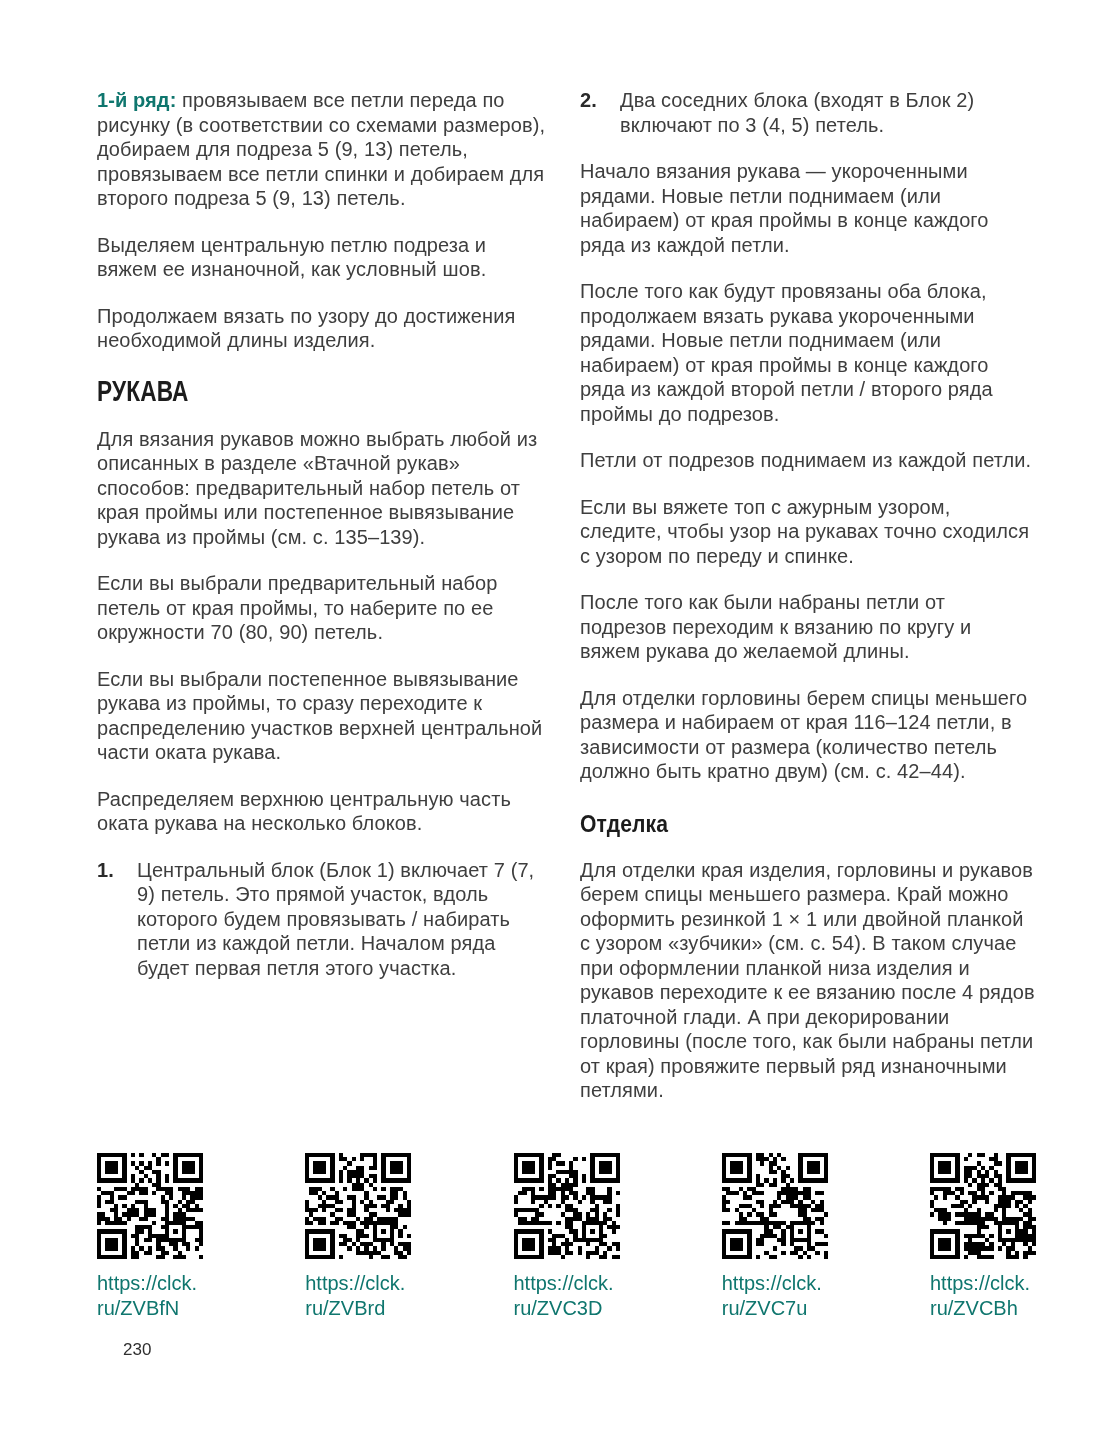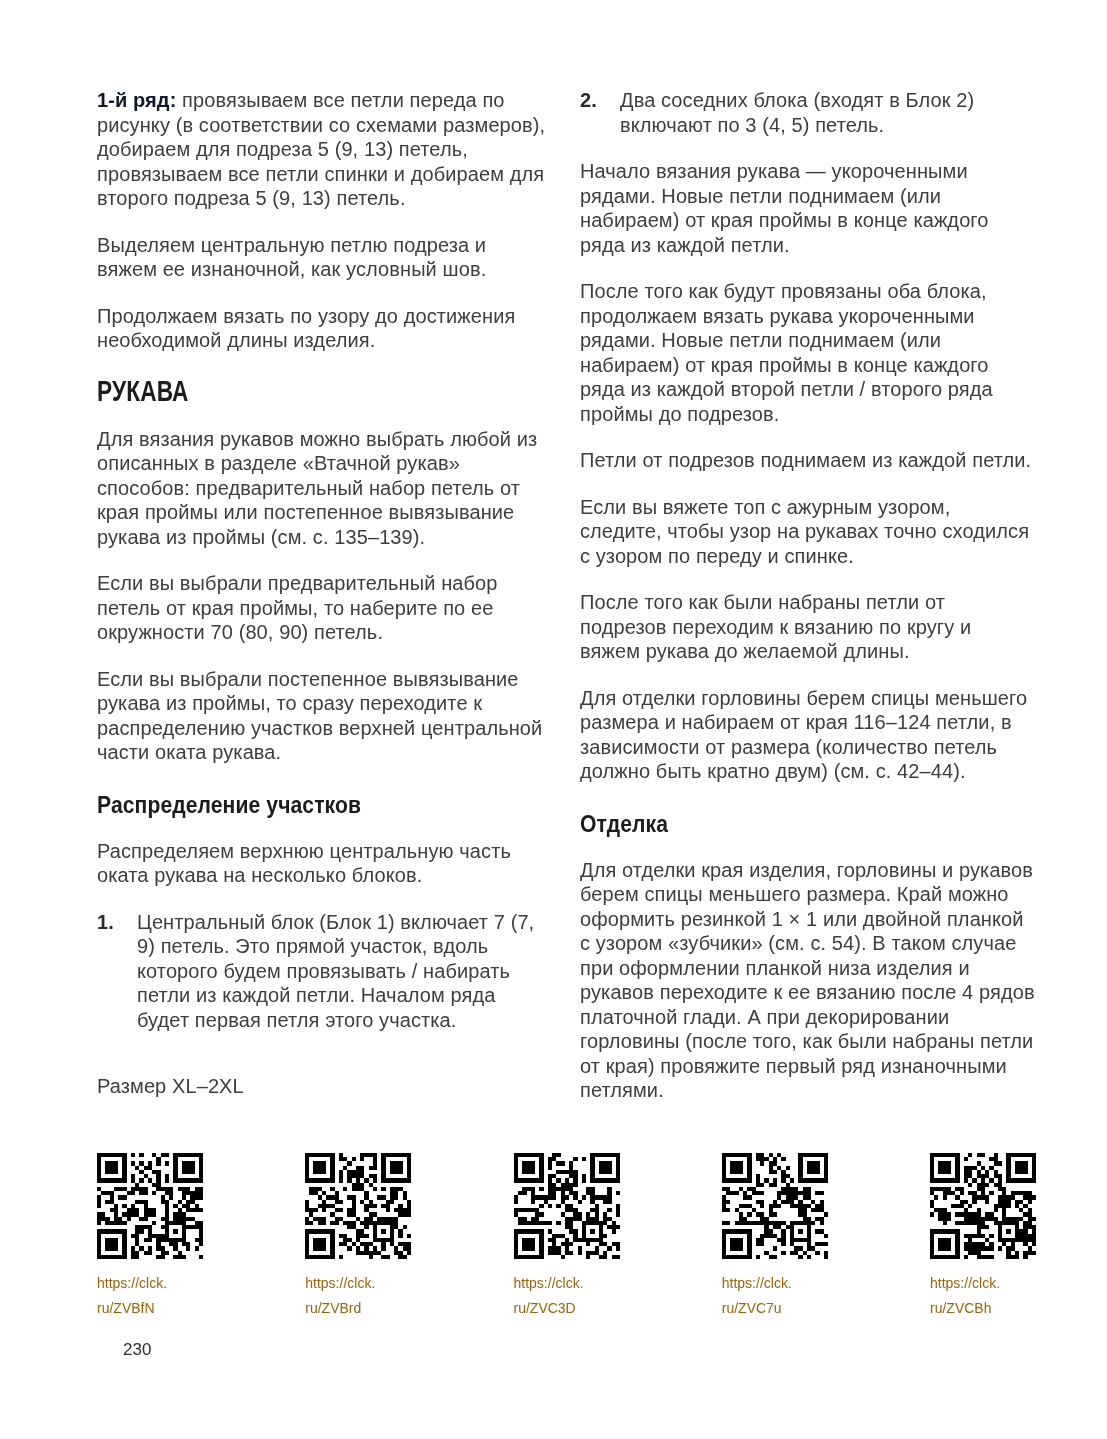--- a/index.html
+++ b/index.html
@@ -12,21 +12,21 @@
     overflow:hidden;
   }
   .col {
     position:absolute; top:88px;
     font-size:20px; line-height:24.5px;
     letter-spacing:0.1px;
   }
   .col-left  { left:97px;  width:452px; }
   .col-right { left:580px; width:456px; }
   p.body-par { margin-bottom:22px; }
-  .lead-bold { font-weight:700; color:#0f172a; }
+  .lead-bold { font-weight:700; color:#0f766e; }
   .h-caps-wrap { margin:20px 0 20px; }
   .h-caps {
     display:inline-block;
     font-size:29px; font-weight:700; color:#1c1c1c;
     letter-spacing:0.2px; line-height:32px;
     transform:scaleX(0.78); transform-origin:0 50%;
     white-space:nowrap;
   }
   .h-sub-wrap { margin:26px 0 20px; }
   .h-sub {
@@ -45,21 +45,21 @@
   .size-label { margin-top:42px; }
   .qr-row {
     position:absolute; left:97px; top:1153px; width:939px;
     display:flex; justify-content:space-between;
   }
   .qr-block { width:106px; }
   .qr-img { width:106px; height:106px; }
   .qr-img svg { width:100%; height:100%; display:block; }
   .qr-label {
     margin-top:12px;
-    font-size:14px; line-height:25px; color:#a16207;
+    font-size:20px; line-height:25px; color:#0f766e;
   }
   .page-number {
     position:absolute; left:123px; top:1340px;
     font-size:17px; color:#2f2f2f;
   }
 </style>
 </head>
 <body>
 
 <div class="col col-left">
@@ -68,32 +68,28 @@
   <p class="body-par">Продолжаем вязать по узору до достижения необходимой длины изделия.</p>
 
   <div class="h-caps-wrap">
     <span class="h-caps">РУКАВА</span>
   </div>
 
   <p class="body-par">Для вязания рукавов можно выбрать любой из описанных в разделе «Втачной рукав» способов: предварительный набор петель от края проймы или постепенное вывязывание рукава из проймы (см. с. 135–139).</p>
   <p class="body-par">Если вы выбрали предварительный набор петель от края проймы, то наберите по ее окружности 70 (80, 90) петель.</p>
   <p class="body-par">Если вы выбрали постепенное вывязывание рукава из проймы, то сразу переходите к распределению участков верхней центральной части оката рукава.</p>
 
-  <div class="h-sub-wrap">
-    <span class="h-sub">Распределение участков</span>
-  </div>
 
   <p class="body-par">Распределяем верхнюю центральную часть оката рукава на несколько блоков.</p>
 
   <div class="num-item">
     <span class="num">1.</span>
     <span class="itm-text">Центральный блок (Блок 1) включает 7 (7, 9) петель. Это прямой участок, вдоль которого будем провязывать / набирать петли из каждой петли. Началом ряда будет первая петля этого участка.</span>
   </div>
 
-  <p class="size-label">Размер XL–2XL</p>
 </div>
 
 <div class="col col-right">
   <div class="num-item">
     <span class="num">2.</span>
     <span class="itm-text">Два соседних блока (входят в Блок 2) включают по 3 (4, 5) петель.</span>
   </div>
 
   <p class="body-par">Начало вязания рукава — укороченными рядами. Новые петли поднимаем (или набираем) от края проймы в конце каждого ряда из каждой петли.</p>
   <p class="body-par">После того как будут провязаны оба блока, продолжаем вязать рукава укороченными рядами. Новые петли поднимаем (или набираем) от края проймы в конце каждого ряда из каждой второй петли / второго ряда проймы до подрезов.</p>

